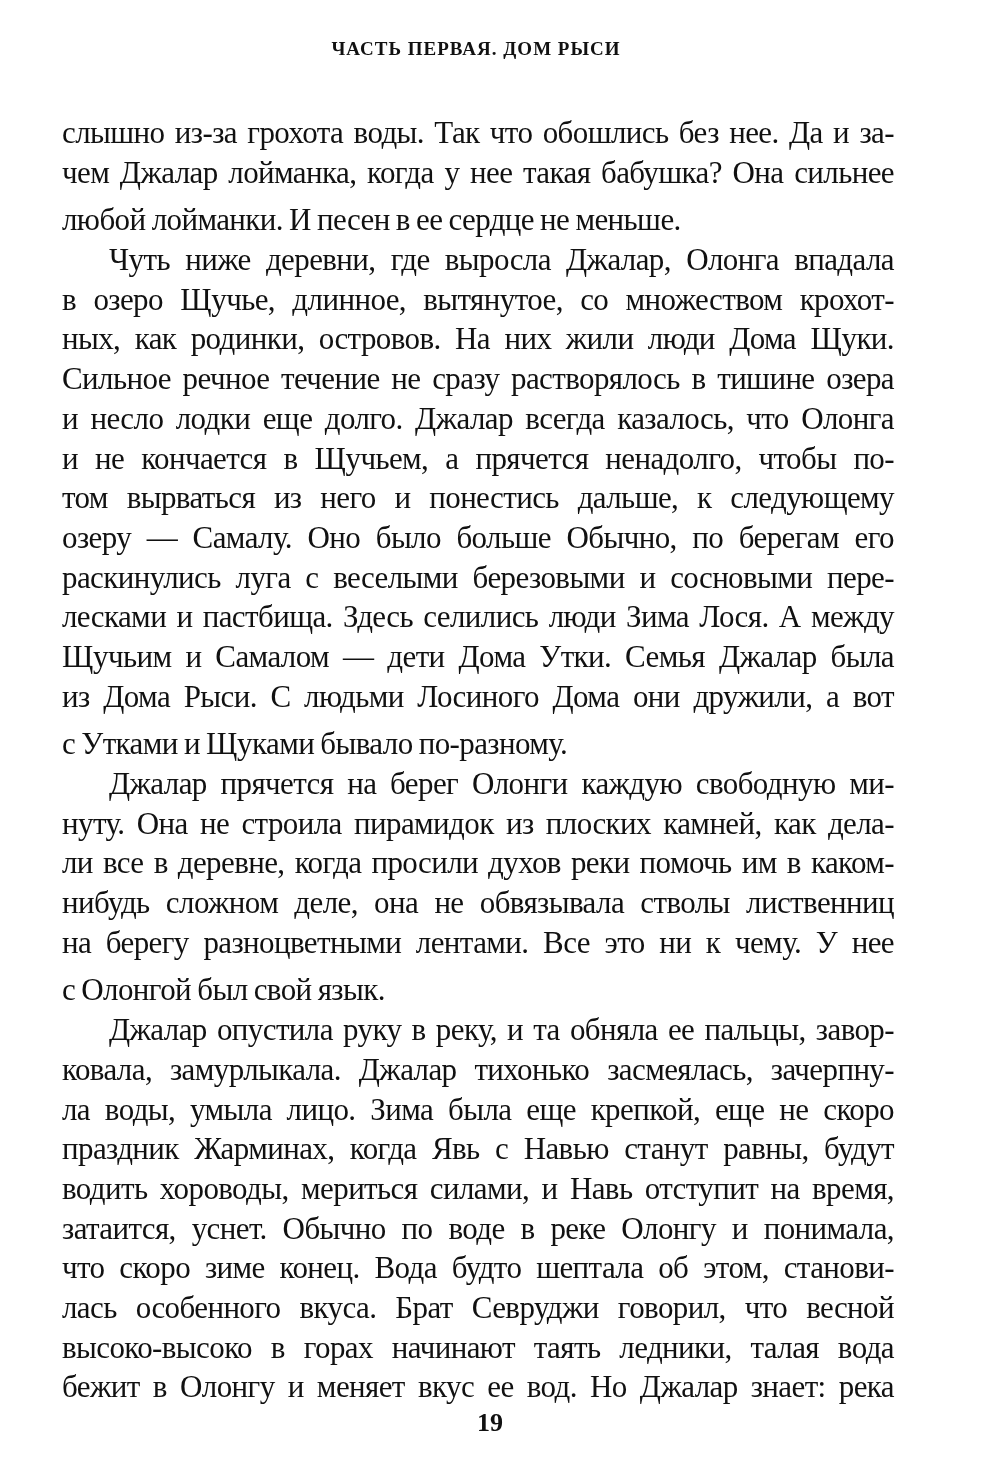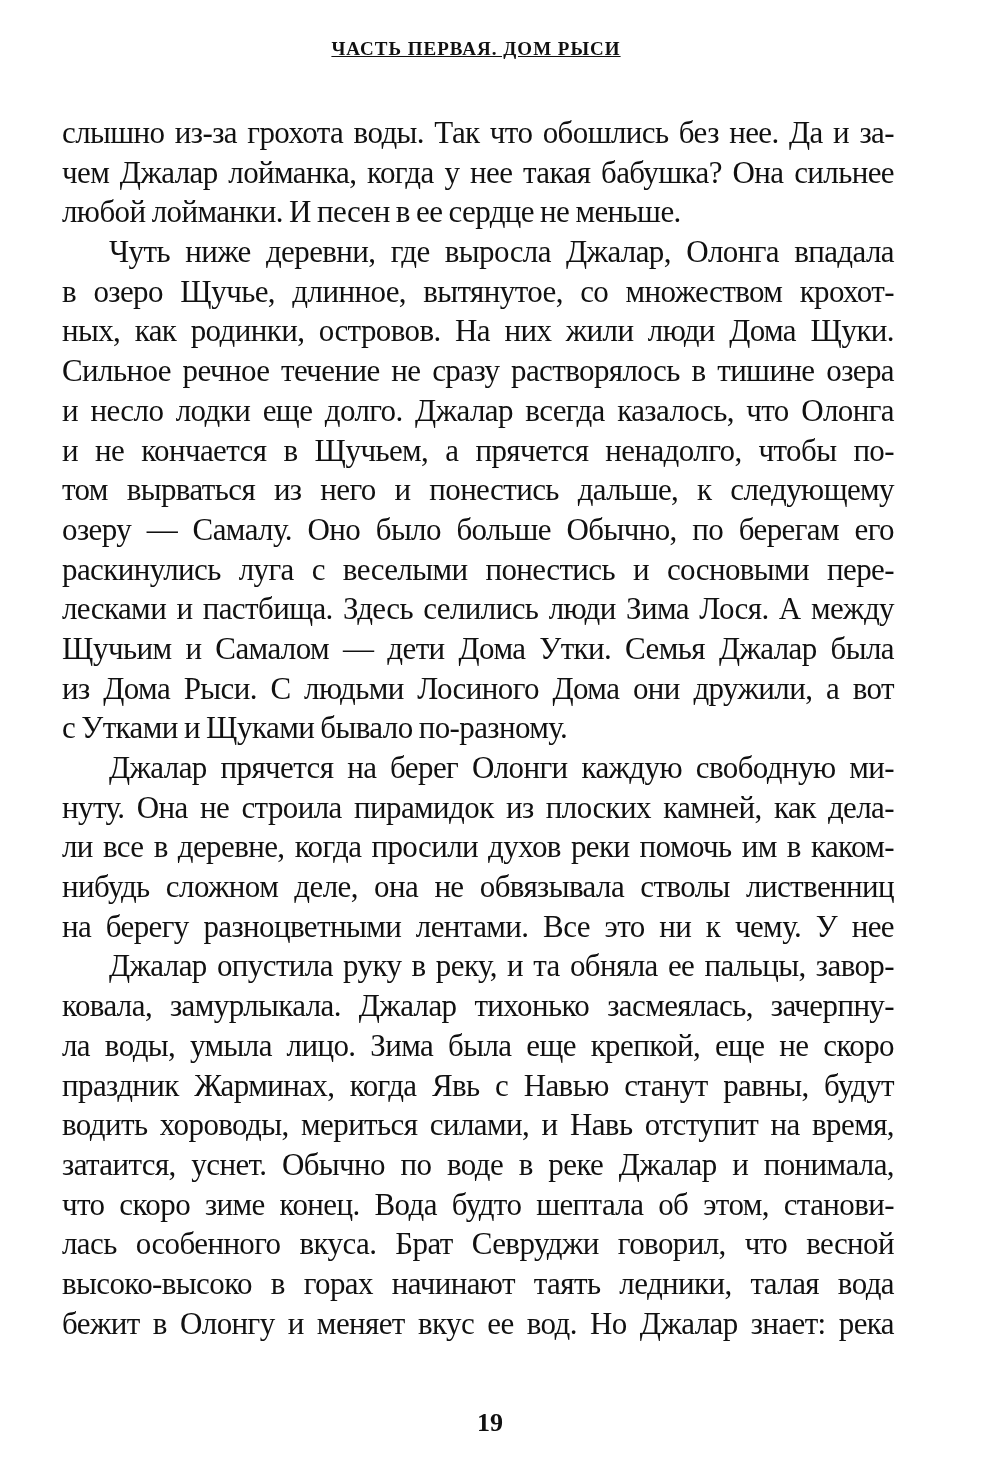--- a/index.html
+++ b/index.html
@@ -17,21 +17,20 @@
   }
   .running-head {
     position: absolute;
     top: 38px;
     left: 0;
     width: 952px;
     text-align: center;
     font-size: 19px;
     font-weight: bold;
     letter-spacing: 1px;
-    text-decoration: underline;
   }
   .text-block {
     position: absolute;
     top: 113px;
     left: 62px;
     width: 832px;
   }
   .line {
     display: block;
     height: 39.7px;
@@ -41,20 +40,21 @@
     text-align: justify;
     text-align-last: justify;
     letter-spacing: -0.6px;
     word-spacing: -1px;
   }
   .line.indent {
     padding-left: 47px;
   }
   .line.last {
     text-align-last: left;
+    margin-top: 8px;
   }
   .page-number {
     position: absolute;
     top: 1408px;
     left: 12px;
     width: 956px;
     text-align: center;
     font-size: 26px;
     font-weight: bold;
   }
@@ -74,42 +74,43 @@
 
   <div>
     <span class="line indent">Чуть ниже деревни, где выросла Джалар, Олонга впадала</span>
     <span class="line">в озеро Щучье, длинное, вытянутое, со множеством крохот-</span>
     <span class="line">ных, как родинки, островов. На них жили люди Дома Щуки.</span>
     <span class="line">Сильное речное течение не сразу растворялось в тишине озера</span>
     <span class="line">и несло лодки еще долго. Джалар всегда казалось, что Олонга</span>
     <span class="line">и не кончается в Щучьем, а прячется ненадолго, чтобы по-</span>
     <span class="line">том вырваться из него и понестись дальше, к следующему</span>
     <span class="line">озеру — Самалу. Оно было больше Обычно, по берегам его</span>
-    <span class="line">раскинулись луга с веселыми понестись и сосновыми пере-</span>
+    <span class="line">раскинулись луга с веселыми березовыми и сосновыми пере-</span>
     <span class="line">лесками и пастбища. Здесь селились люди Зима Лося. А между</span>
     <span class="line">Щучьим и Самалом — дети Дома Утки. Семья Джалар была</span>
     <span class="line">из Дома Рыси. С людьми Лосиного Дома они дружили, а вот</span>
     <span class="line last">с Утками и Щуками бывало по-разному.</span>
   </div>
 
   <div>
     <span class="line indent">Джалар прячется на берег Олонги каждую свободную ми-</span>
     <span class="line">нуту. Она не строила пирамидок из плоских камней, как дела-</span>
     <span class="line">ли все в деревне, когда просили духов реки помочь им в каком-</span>
     <span class="line">нибудь сложном деле, она не обвязывала стволы лиственниц</span>
     <span class="line">на берегу разноцветными лентами. Все это ни к чему. У нее</span>
+    <span class="line last">с Олонгой был свой язык.</span>
   </div>
 
   <div>
     <span class="line indent">Джалар опустила руку в реку, и та обняла ее пальцы, завор-</span>
     <span class="line">ковала, замурлыкала. Джалар тихонько засмеялась, зачерпну-</span>
     <span class="line">ла воды, умыла лицо. Зима была еще крепкой, еще не скоро</span>
     <span class="line">праздник Жарминах, когда Явь с Навью станут равны, будут</span>
     <span class="line">водить хороводы, мериться силами, и Навь отступит на время,</span>
-    <span class="line">затаится, уснет. Обычно по воде в реке Джалар и понимала,</span>
+    <span class="line">затаится, уснет. Обычно по воде в реке Олонгу и понимала,</span>
     <span class="line">что скоро зиме конец. Вода будто шептала об этом, станови-</span>
     <span class="line">лась особенного вкуса. Брат Севруджи говорил, что весной</span>
     <span class="line">высоко-высоко в горах начинают таять ледники, талая вода</span>
     <span class="line">бежит в Олонгу и меняет вкус ее вод. Но Джалар знает: река</span>
   </div>
 </div>
 
 <div class="page-number">19</div>
 
 </body></html>

